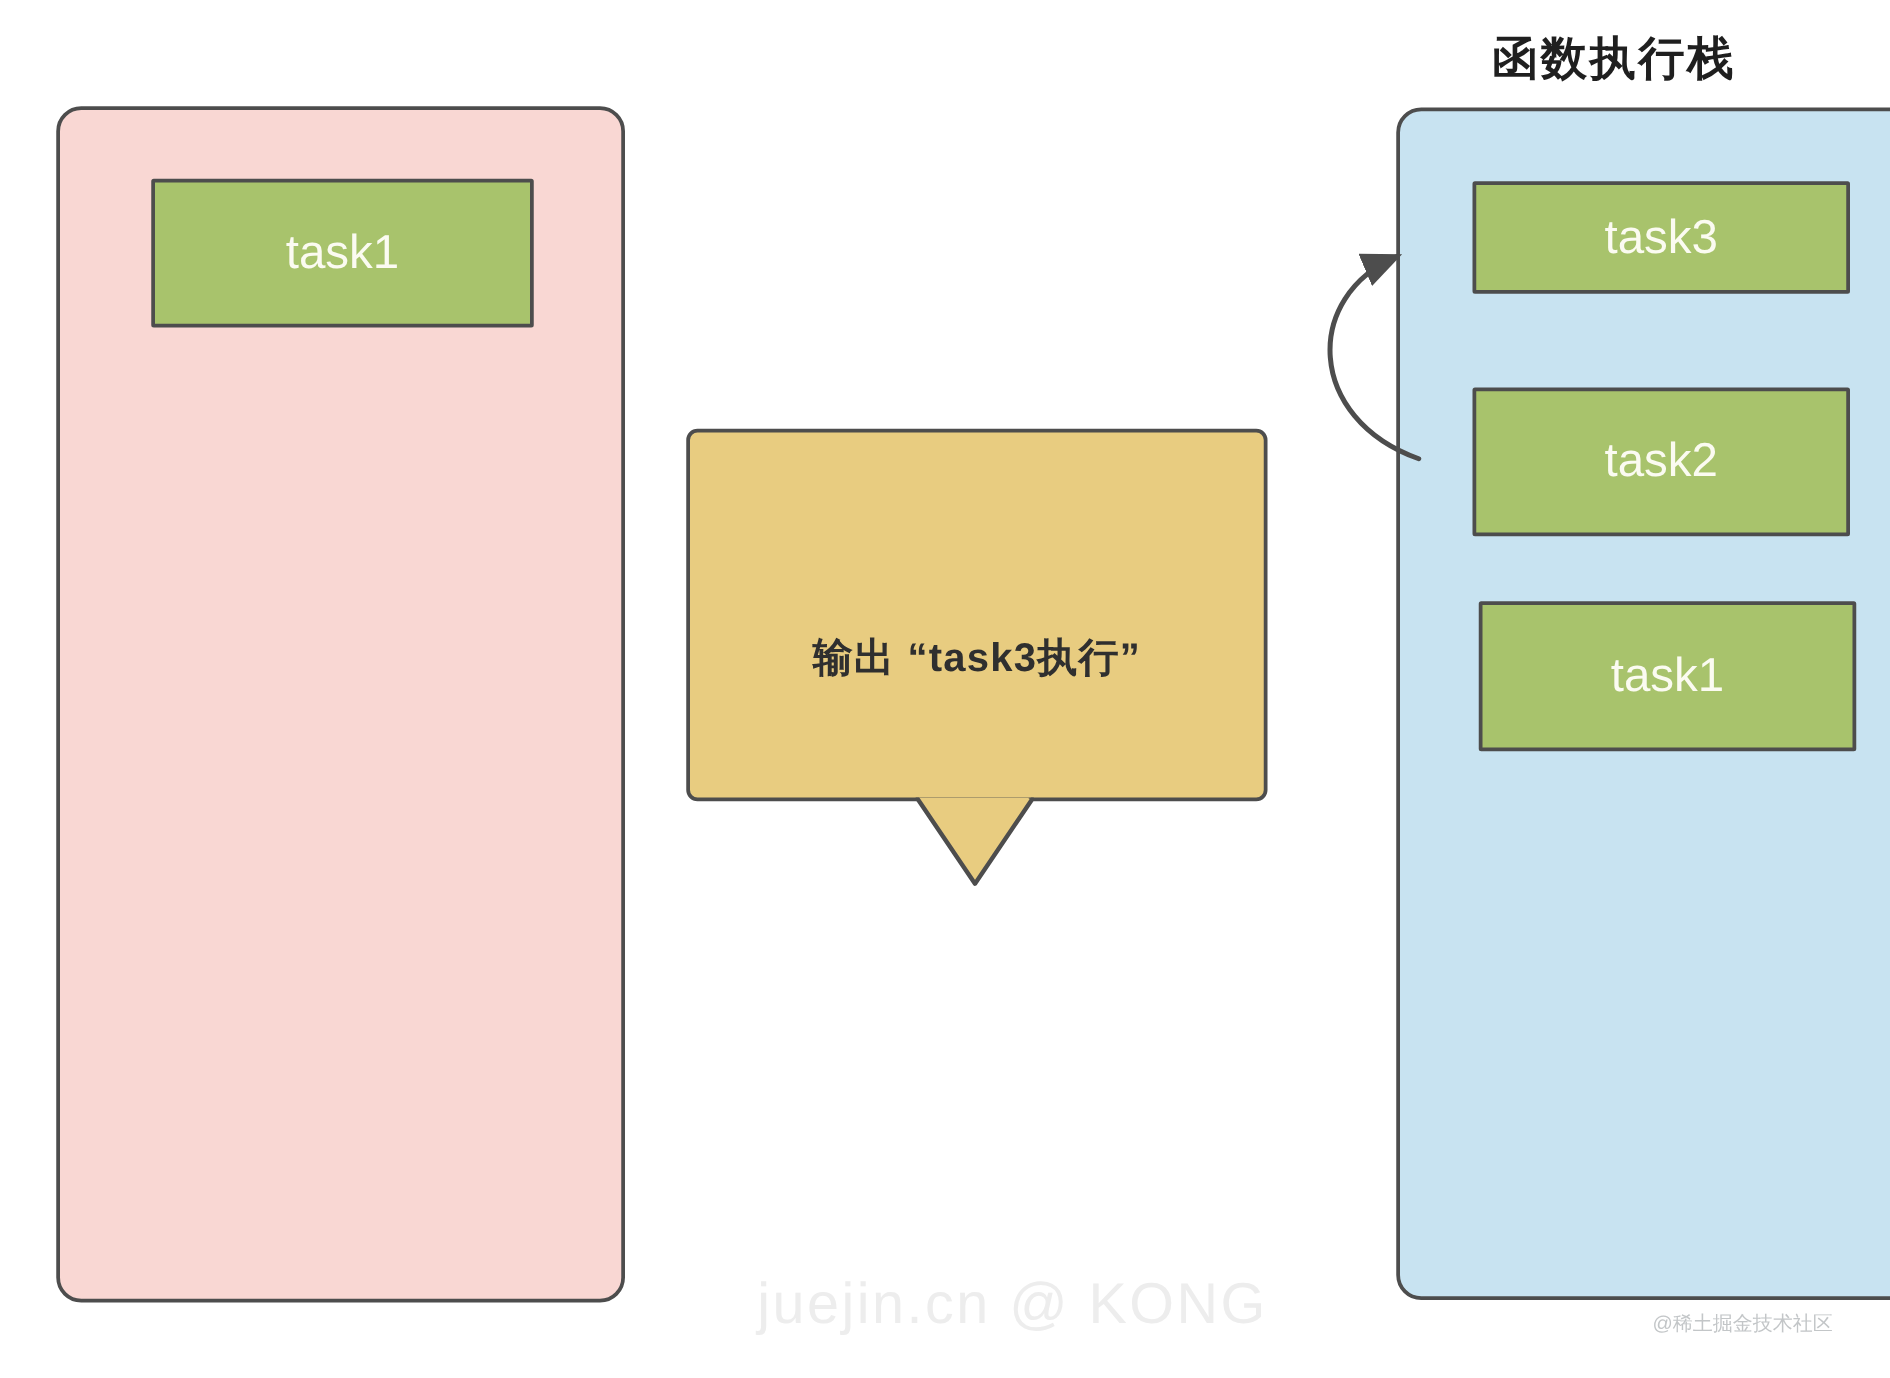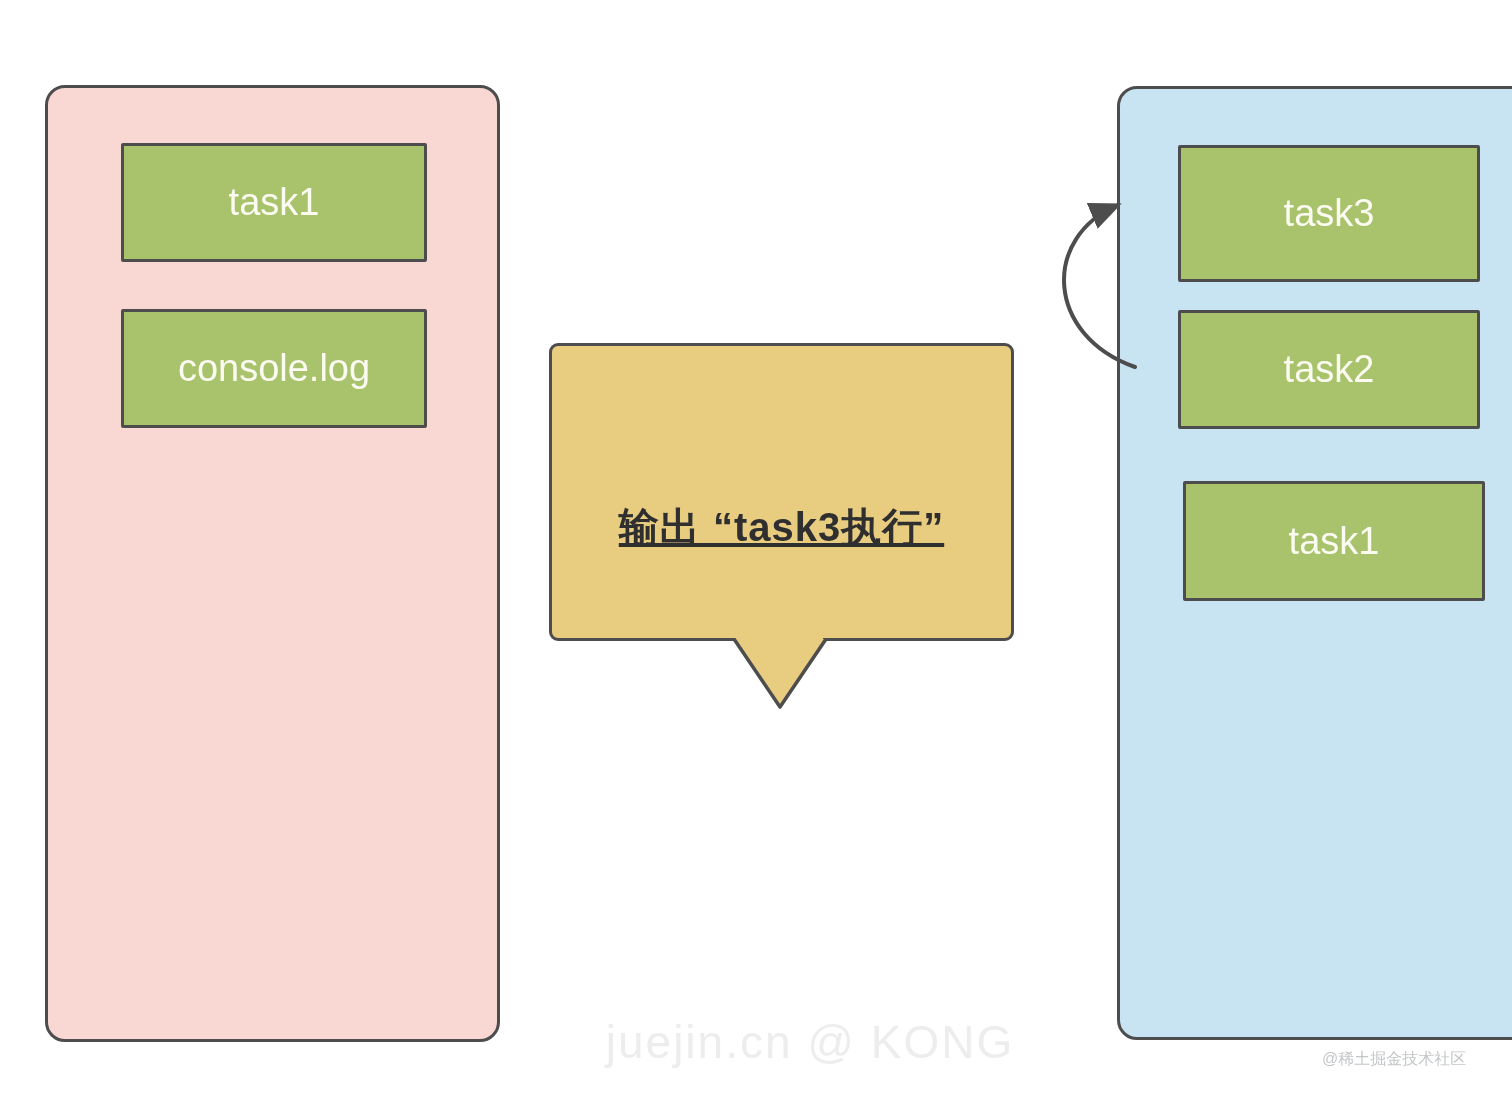--- a/index.html
+++ b/index.html
@@ -54,41 +54,40 @@
     border:3px solid var(--border);
     display:flex;
     align-items:center;
     justify-content:center;
     font-size:38px;
     color:var(--boxtext);
     border-radius:2px;
   }
   .mt-box1{left:73px;top:55px;width:306px;height:119px;}
   .mt-box2{left:73px;top:221px;width:306px;height:119px;}
-  .cs-box1{left:58px;top:56px;width:302px;height:137px;}
+  .cs-box1{left:58px;top:56px;width:302px;height:90px;}
   .cs-box2{left:58px;top:221px;width:302px;height:119px;}
   .cs-box3{left:63px;top:392px;width:302px;height:120px;}
   .bubble{
     position:absolute;
     left:549px;top:343px;width:465px;height:298px;
     background:var(--tan);
     border:3px solid var(--border);
     border-radius:9px;
     display:flex;
     align-items:center;
     justify-content:center;
     padding-top:70px;
   }
   .bubble-text{
-    font-size:40px;
+    font-size:32px;
     font-weight:700;
     color:var(--bubbletext);
     letter-spacing:1px;
     white-space:nowrap;
-    text-decoration:underline;
   }
   .bubble-tail{
     position:absolute;
     left:731px;top:638px;
     width:96px;height:74px;
   }
   .arrow-svg{
     position:absolute;
     left:1030px;top:185px;
     width:120px;height:200px;
@@ -110,27 +109,25 @@
     color:var(--wm-corner);
     white-space:nowrap;
   }
 </style>
 </head>
 <body>
 
 <div class="canvas">
 
 
+  <div class="title title-right">函数执行栈</div>
 
   <div class="panel panel-pink">
     <div class="task-box mt-box1">
       <span>task1</span>
-    </div>
-    <div class="task-box mt-box2">
-      <span>console.log</span>
     </div>
   </div>
 
   <div class="bubble">
     <span class="bubble-text">输出 “task3执行”</span>
   </div>
   <svg class="bubble-tail" viewBox="0 0 96 74" aria-hidden="true">
     <rect x="4" y="0" width="88" height="4" fill="var(--tan)"></rect>
     <path d="M 3 1 L 49 69 L 95 1" fill="var(--tan)" stroke="var(--border)" stroke-width="3.5" stroke-linejoin="round" stroke-linecap="round"></path>
   </svg>

